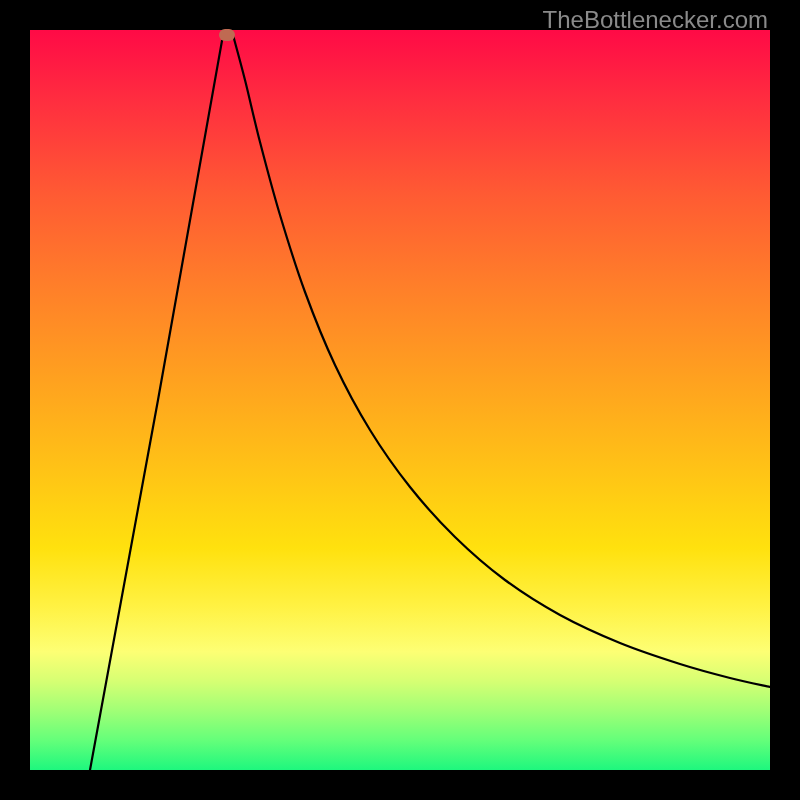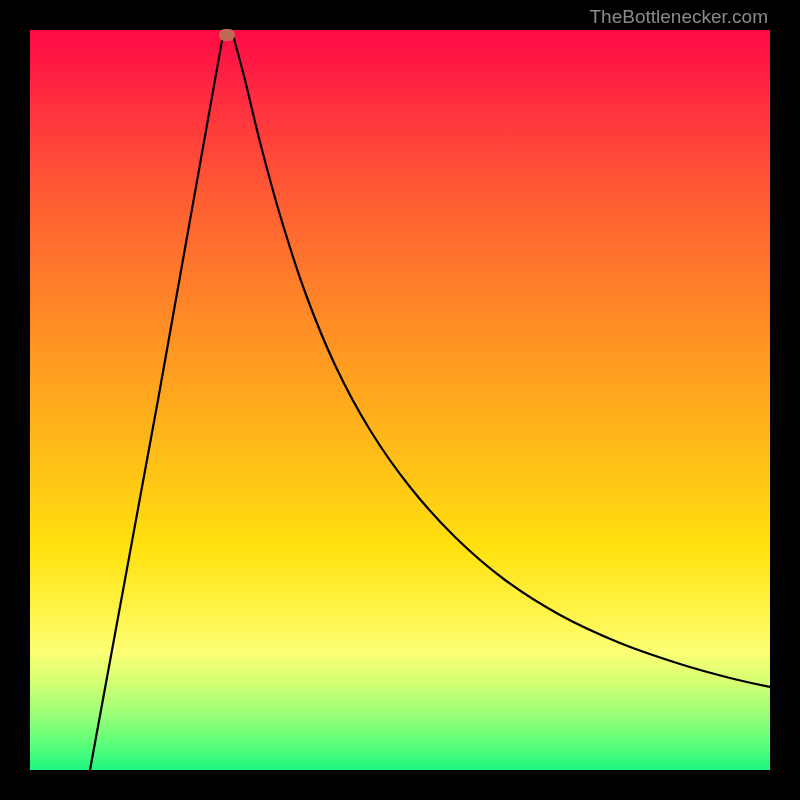--- a/index.html
+++ b/index.html
@@ -31,21 +31,21 @@
       #a0ff76 92%,
       #64ff7a 96%,
       #1ef77e 100%
     );
   }
   .attribution {
     position: absolute;
     top: 6px;
     right: 32px;
     color: #8a8a8a;
-    font-size: 19px;
+    font-size: 24px;
     font-weight: 500;
   }
   svg.curve {
     position: absolute;
     left: 30px;
     top: 30px;
     width: 740px;
     height: 740px;
   }
   .marker {

